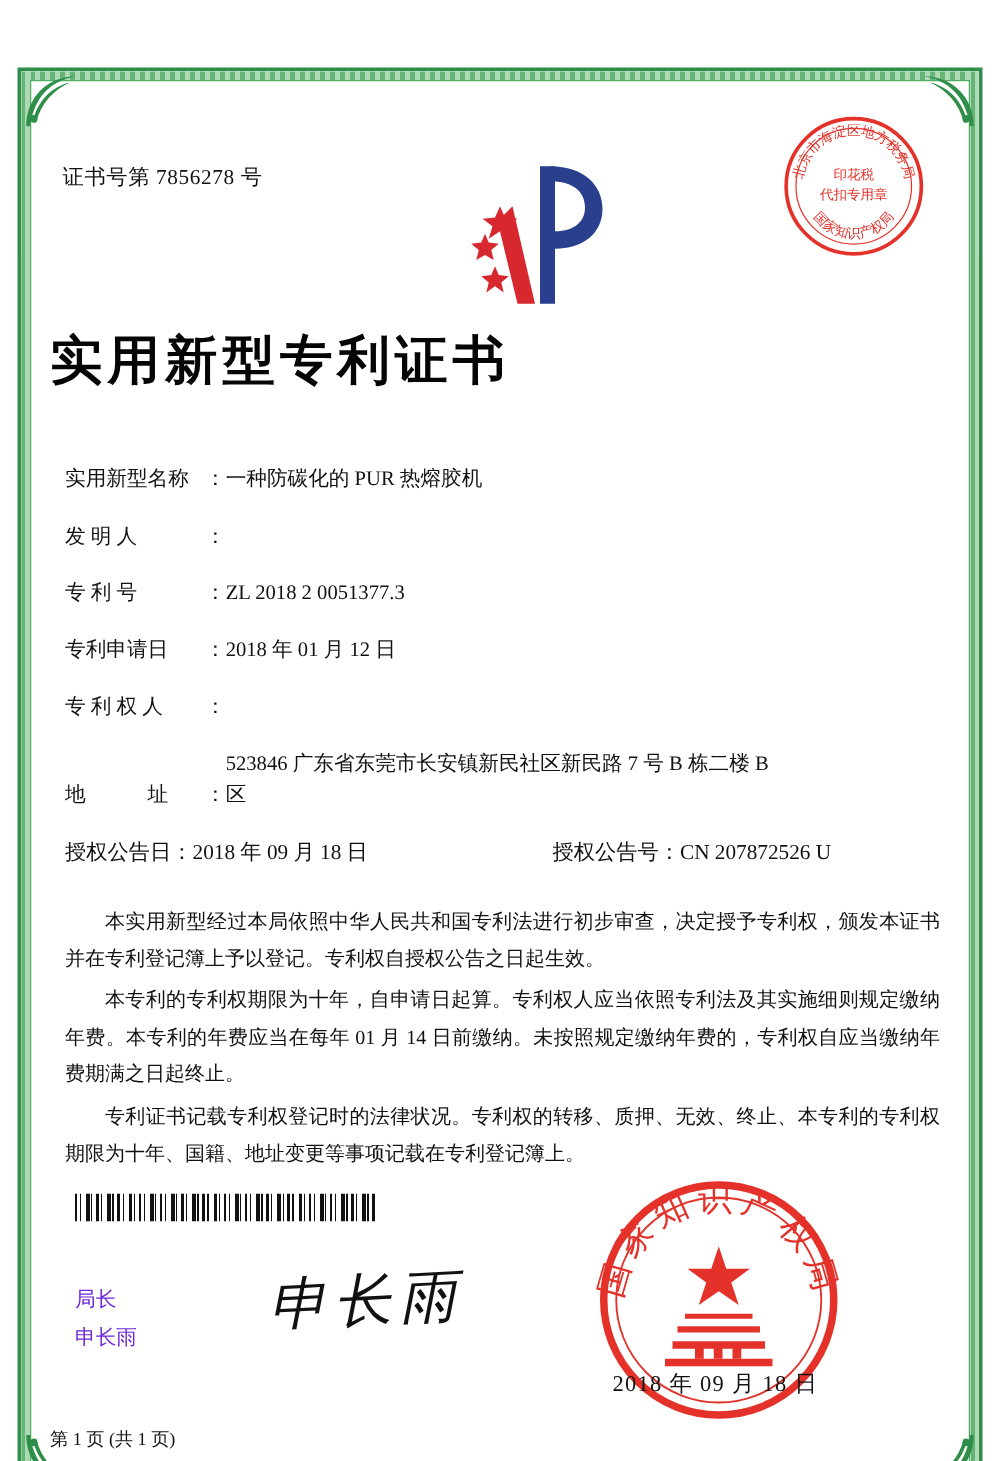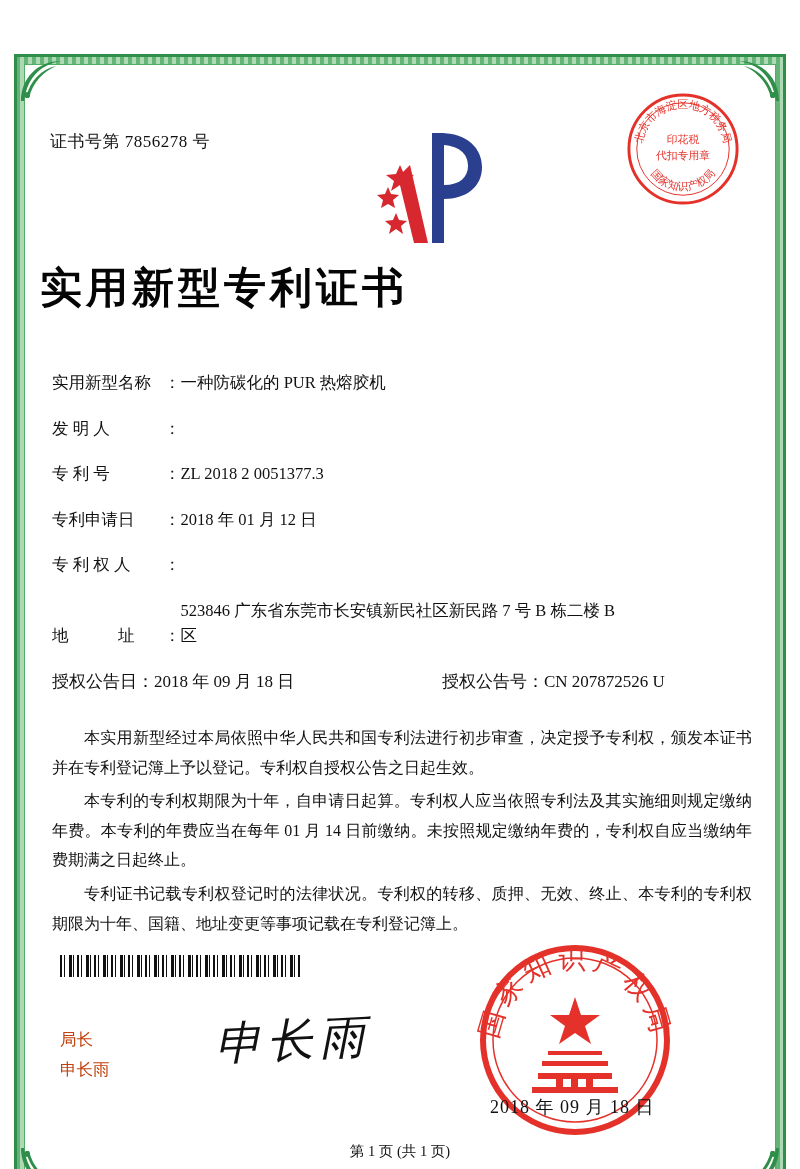--- a/index.html
+++ b/index.html
@@ -192,21 +192,21 @@
       #111 0 2px, #fff 2px 4px, #111 4px 5px, #fff 5px 9px,
       #111 9px 12px, #fff 12px 13px, #111 13px 14px, #fff 14px 17px);
   }
 
   
   .sig-label {
     position: absolute;
     left: 20px;
     top: 945px;
     font-size: 16.5px;
-    color: #c2410c;
+    color: #6d28d9;
     line-height: 1.8;
   }
   .signature {
     position: absolute;
     left: 175px;
     top: 930px;
     font-size: 46px;
     color: #111;
     font-family: "Liberation Serif", "DejaVu Serif", serif;
     font-style: italic;
@@ -231,21 +231,20 @@
     font-size: 18px;
     color: #111;
     letter-spacing: 1px;
   }
 
   .page-footer {
     position: absolute;
     left: 0;
     top: 1062px;
     width: 720px;
-    text-align: center;
     font-size: 14.5px;
     color: #111;
   }
 </style>
 </head>
 <body>
 
 <div id="page">
 
   <div class="border-outer"></div>

